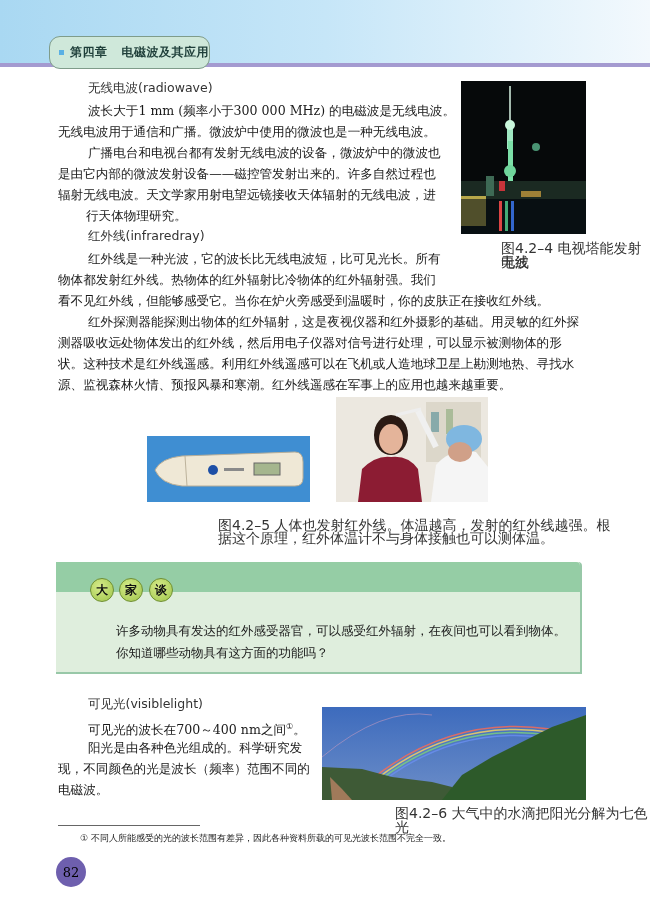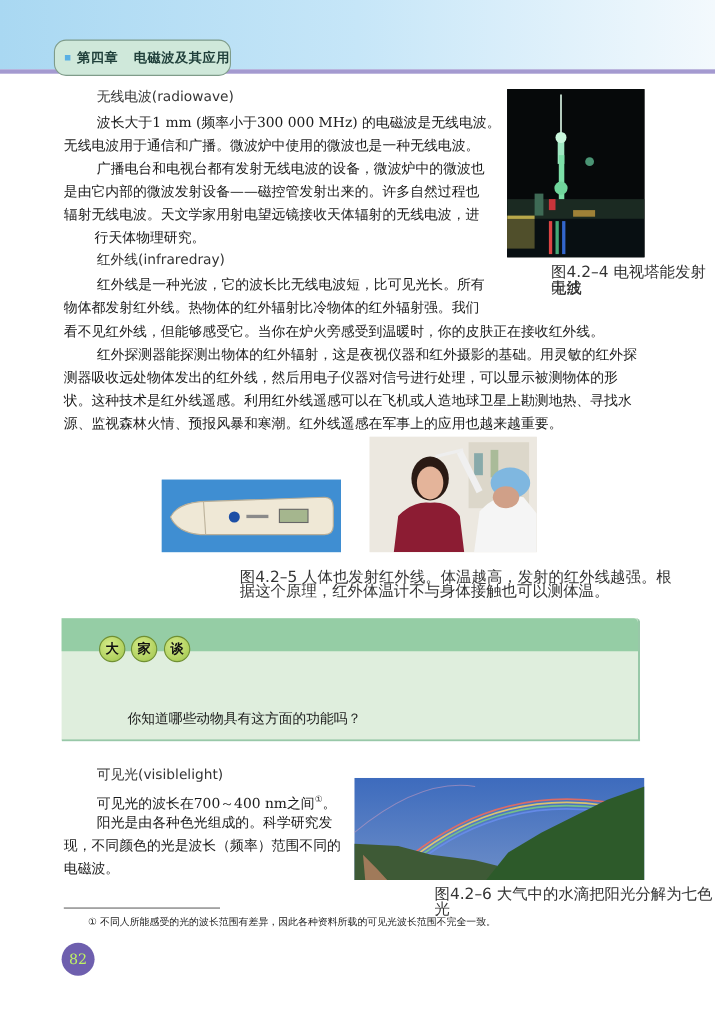--- a/index.html
+++ b/index.html
@@ -21,21 +21,21 @@
   .talk-box { position:absolute; left:56px; top:562px; width:526px; height:112px; background:#dfeedd;
               border-right:2px solid #98c8a8; border-bottom:2px solid #98c8a8; box-sizing:border-box; border-radius:0 4px 0 0; }
   .talk-top { position:absolute; left:0; top:0; width:100%; height:30px; background:#95cda5; border-radius:0 4px 0 0; }
   .badge { position:absolute; top:16px; width:24px; height:24px; border-radius:50%; background:radial-gradient(circle at 40% 35%,#d7ec8a,#9ec44a);
            border:1px solid #6f8f33; box-sizing:border-box; font-family:"DejaVu Sans", sans-serif; font-weight:bold; font-size:12px;
            display:flex; align-items:center; justify-content:center; color:#111; }
   .talk-text { position:absolute; left:60px; font-size:12.5px; line-height:22px; white-space:nowrap; font-family:"DejaVu Serif", serif; }
 
   .fn-rule { position:absolute; left:58px; top:825px; width:142px; height:1px; background:#666; }
   .footnote { position:absolute; left:80px; top:832px; font-size:9px; font-family:"DejaVu Sans", sans-serif; color:#222; white-space:nowrap; }
-  .page-num { position:absolute; left:56px; top:857px; width:30px; height:30px; border-radius:50%; background:#6e5fae; color:#bef264;
+  .page-num { position:absolute; left:56px; top:857px; width:30px; height:30px; border-radius:50%; background:#6e5fae; color:#000000;
               font-family:"DejaVu Serif", serif; font-size:13px; display:flex; align-items:center; justify-content:center; }
 </style>
 </head>
 <body>
 
 <div class="header"></div>
 <div class="header-line"></div>
 <div class="chapter-pill">
   <span class="pill-dot"></span>
   <span class="pill-text">第四章   电磁波及其应用</span>
@@ -108,20 +108,21 @@
   </svg>
 </div>
 <div class="cap" style="left:178px;top:518px;">图4.2–5      人体也发射红外线。体温越高，发射的红外线越强。根</div>
 <div class="cap" style="left:178px;top:532px;font-family:Liberation Mono, monospace;">据这个原理，红外体温计不与身体接触也可以测体温。</div>
 
 <div class="talk-box">
   <div class="talk-top"></div>
   <div class="badge" style="left:34px;">大</div>
   <div class="badge" style="left:63px;">家</div>
   <div class="badge" style="left:93px;">谈</div>
+  <div class="talk-text" style="top:58px;">许多动物具有发达的红外感受器官，可以感受红外辐射，在夜间也可以看到物体。</div>
   <div class="talk-text" style="top:80px;">你知道哪些动物具有这方面的功能吗？</div>
 </div>
 
 <div class="sub" style="left:88px;top:696px;">可见光(visiblelight)</div>
 <div class="p" style="left:88px;top:716px;">
   <span>可见光的波长在700～400 nm之间</span><sup style="font-size:8px;">①</sup><span>。</span>
 </div>
 <div class="p" style="left:88px;top:737px;">阳光是由各种色光组成的。科学研究发</div>
 <div class="p" style="left:58px;top:758px;">现，不同颜色的光是波长（频率）范围不同的</div>
 <div class="p" style="left:58px;top:779px;">电磁波。</div>

